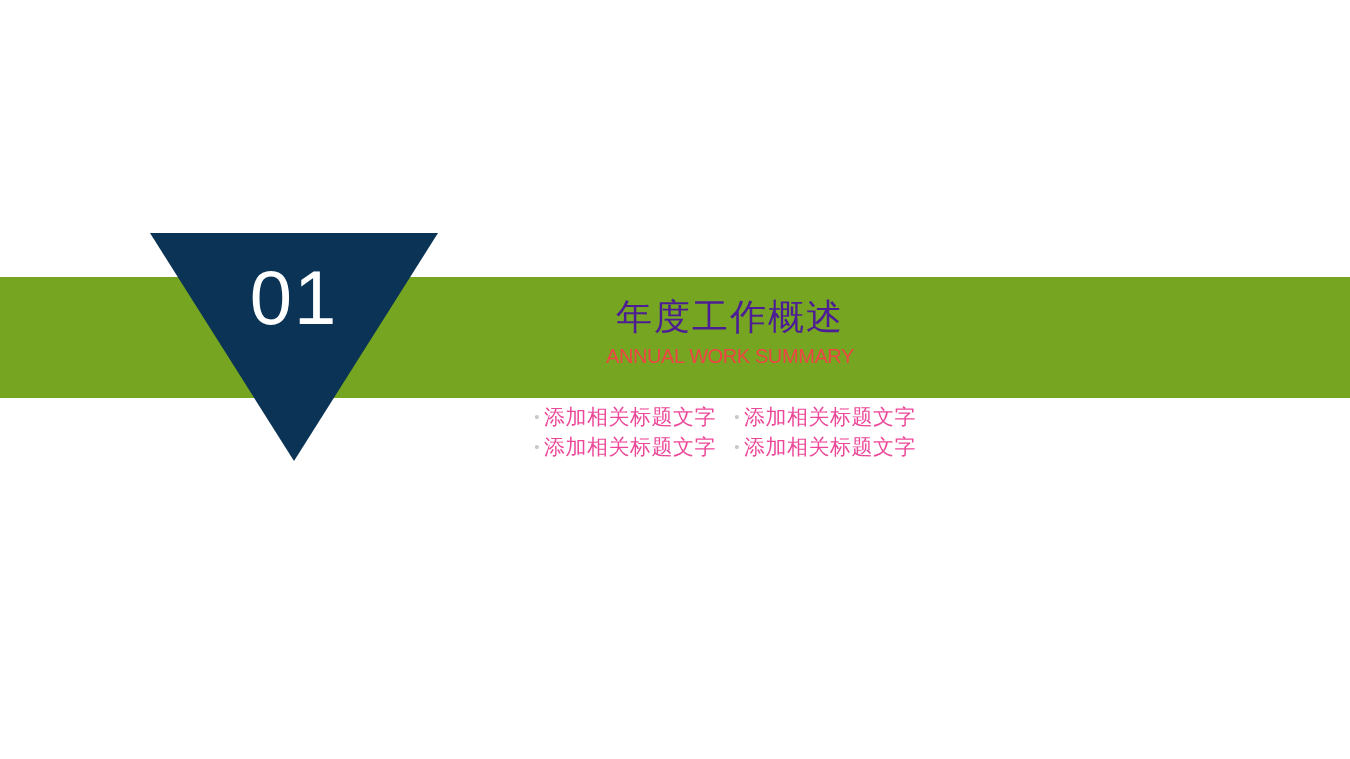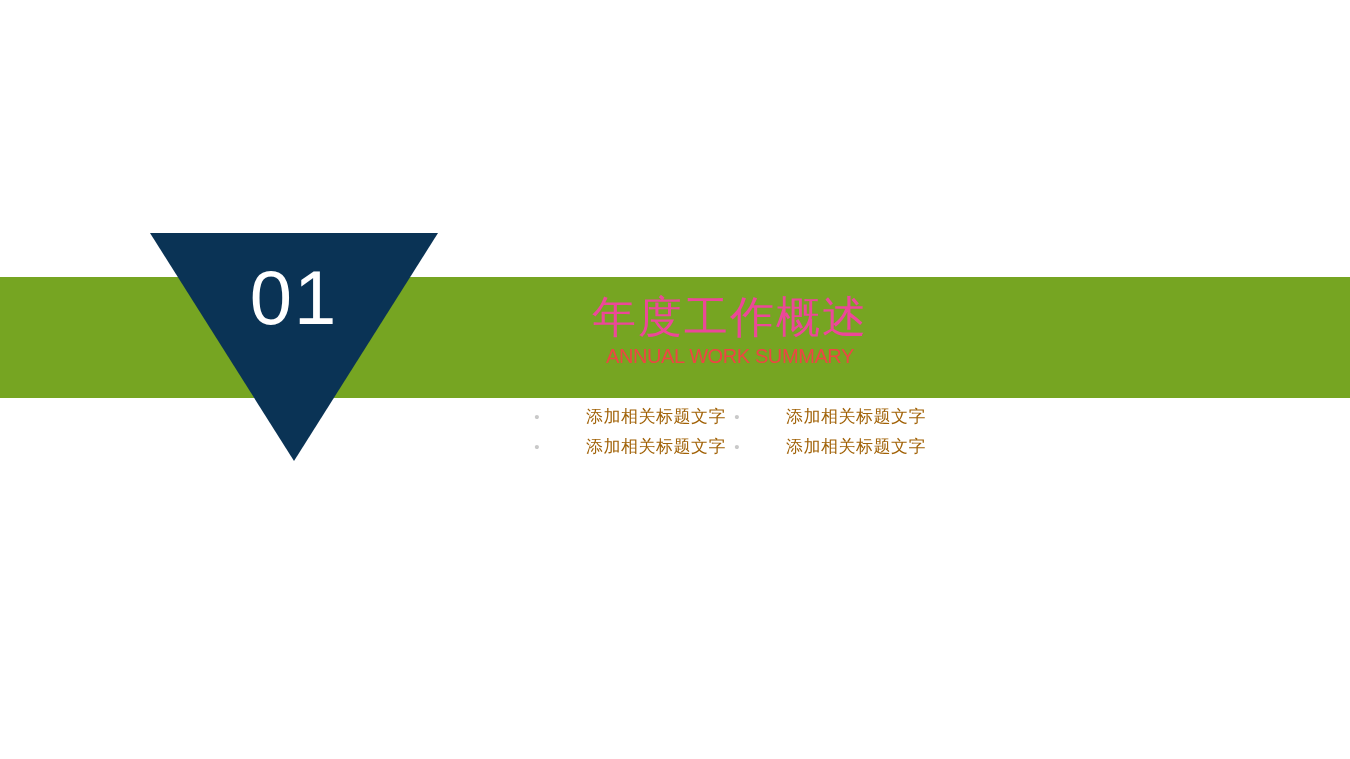--- a/index.html
+++ b/index.html
@@ -66,22 +66,22 @@
   
   .title-block {
     position: absolute;
     left: 470px;
     top: 292px;
     width: 520px;
     z-index: 4;
     text-align: center;
   }
   .title-cn {
-    color: #ec4899;
-    font-size: 44px;
+    color: #4c1d95;
+    font-size: 36px;
     line-height: 50px;
     font-weight: 400;
     letter-spacing: 2px;
     white-space: nowrap;
   }
   .title-en {
     margin-top: 2px;
     color: #ef4444;
     font-size: 20px;
     line-height: 24px;
@@ -110,25 +110,24 @@
   }
   .bullet-dot {
     width: 14px;
     flex: 0 0 14px;
     color: #c9c9c9;
     font-size: 15px;
     line-height: 24px;
     text-align: center;
   }
   .bullet-text {
-    color: #a16207;
-    font-size: 17px;
+    color: #ec4899;
+    font-size: 21px;
     line-height: 24px;
     letter-spacing: 0.5px;
-    margin-left: 42px;
   }
 </style>
 </head>
 <body>
 
 <div class="slide">
 
   <div class="green-band"></div>
 
   <div class="number-triangle">

